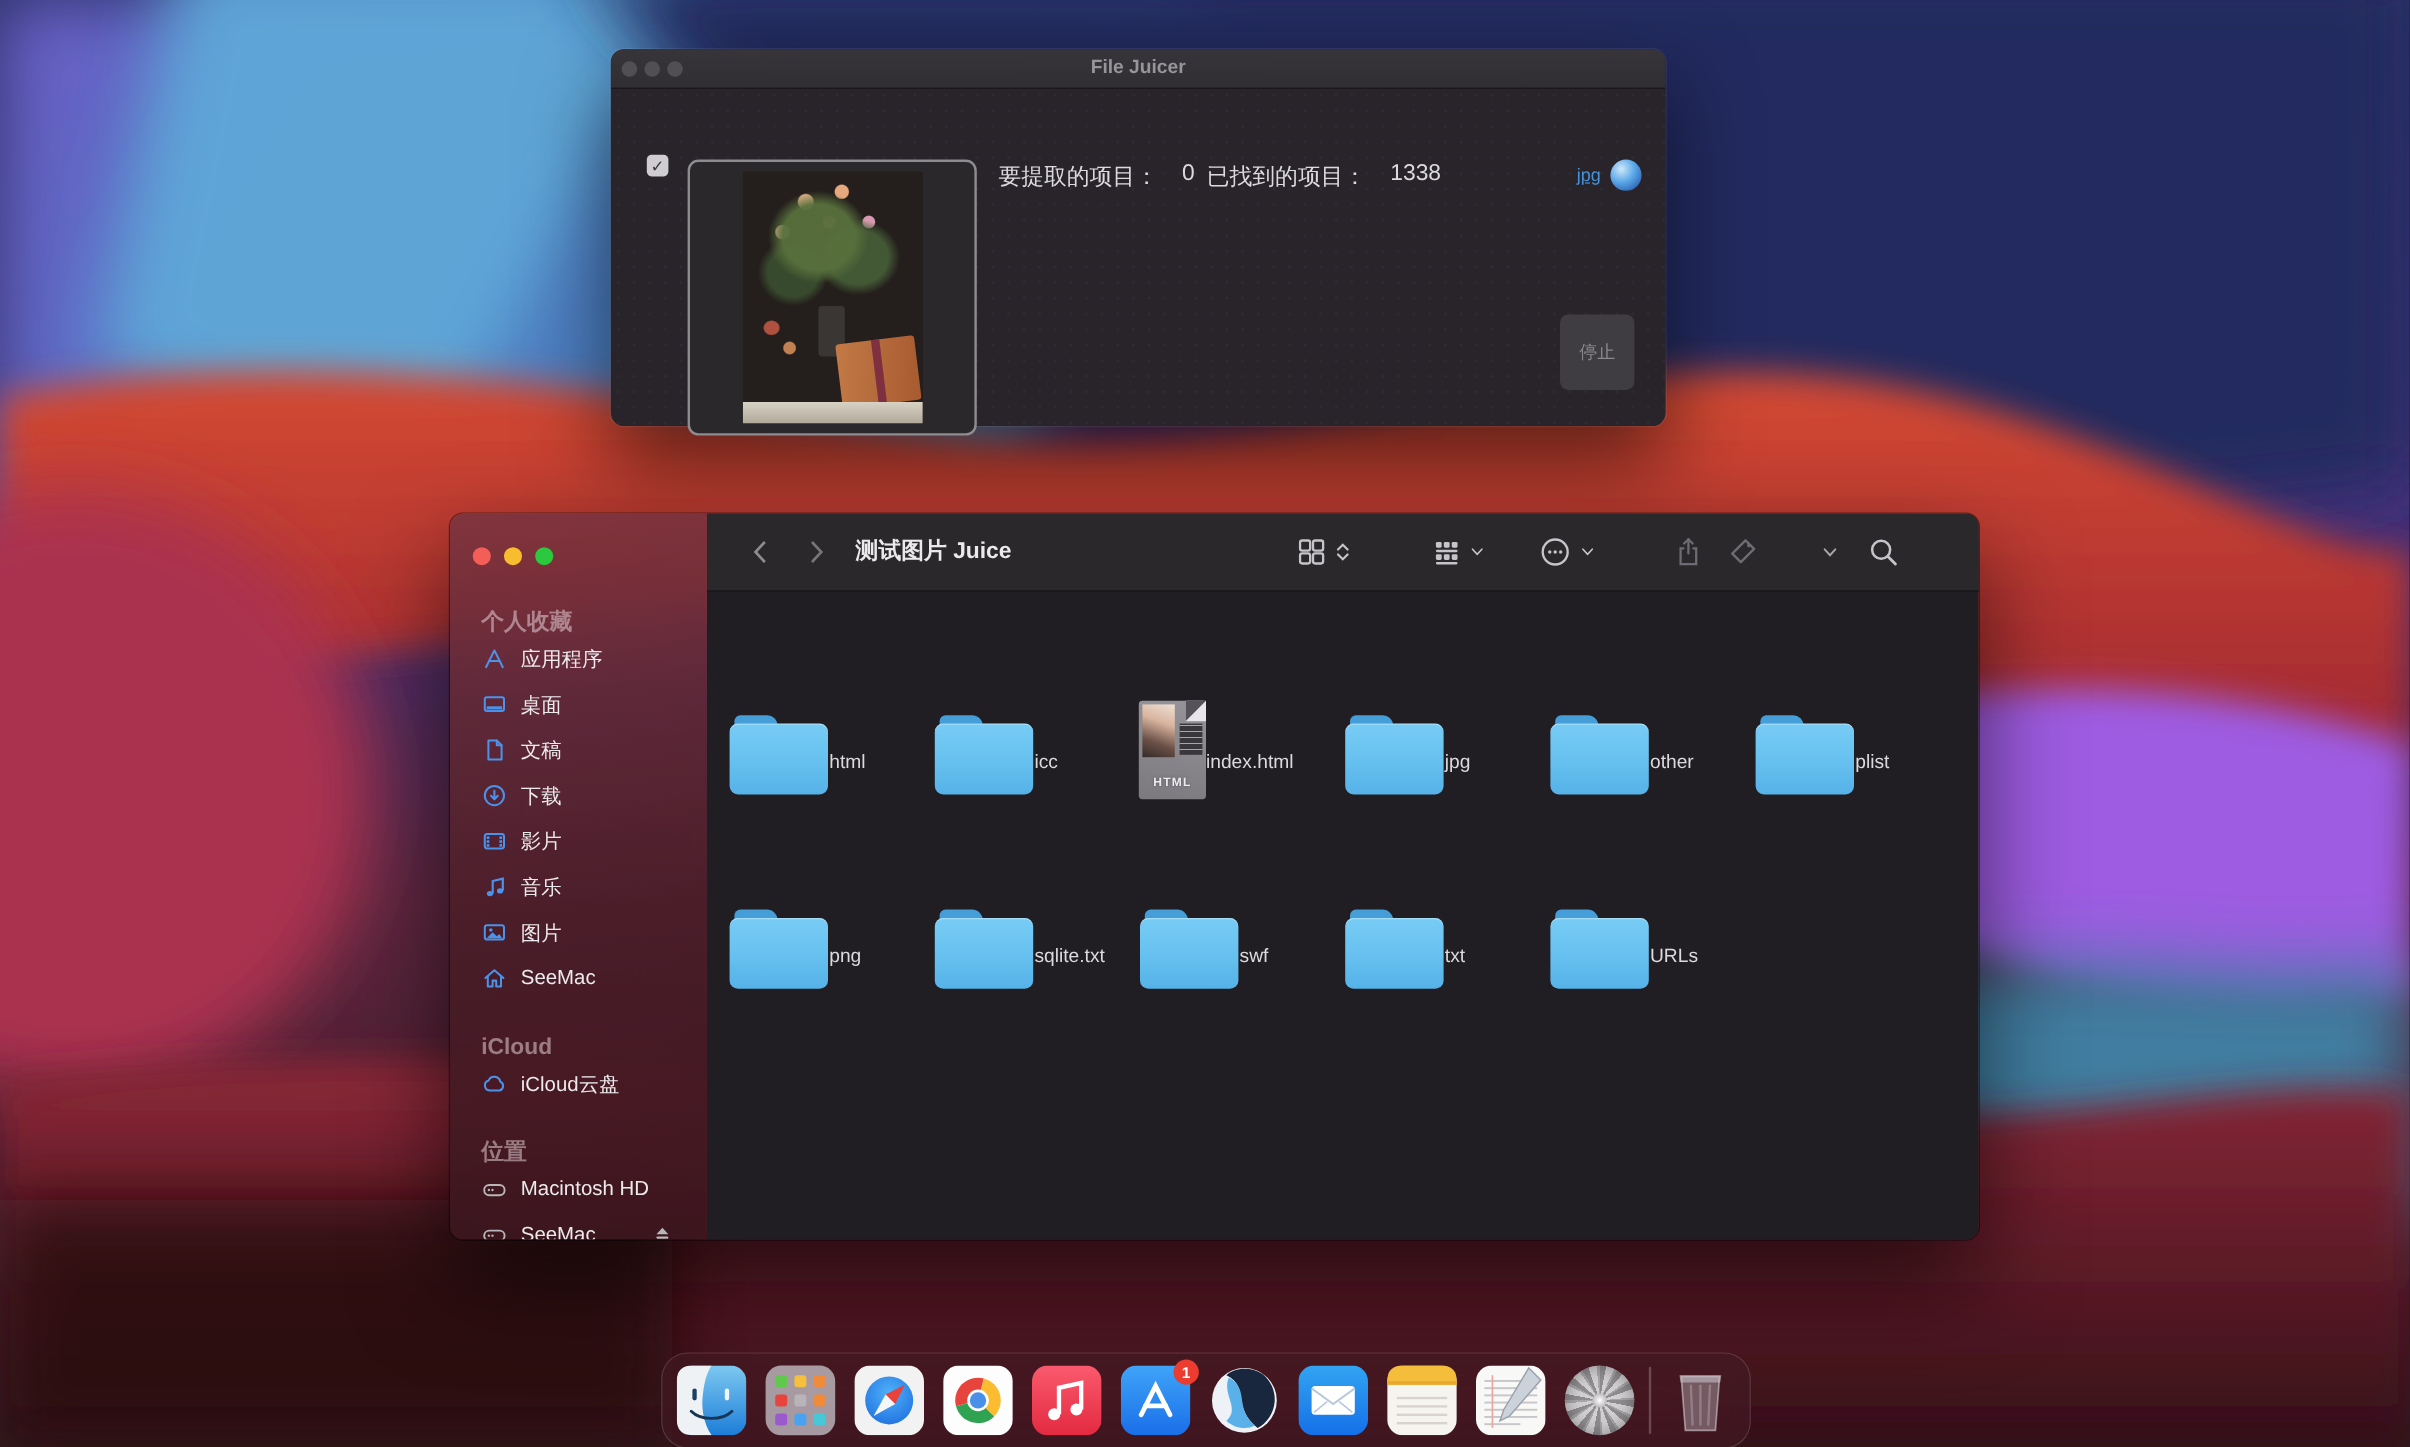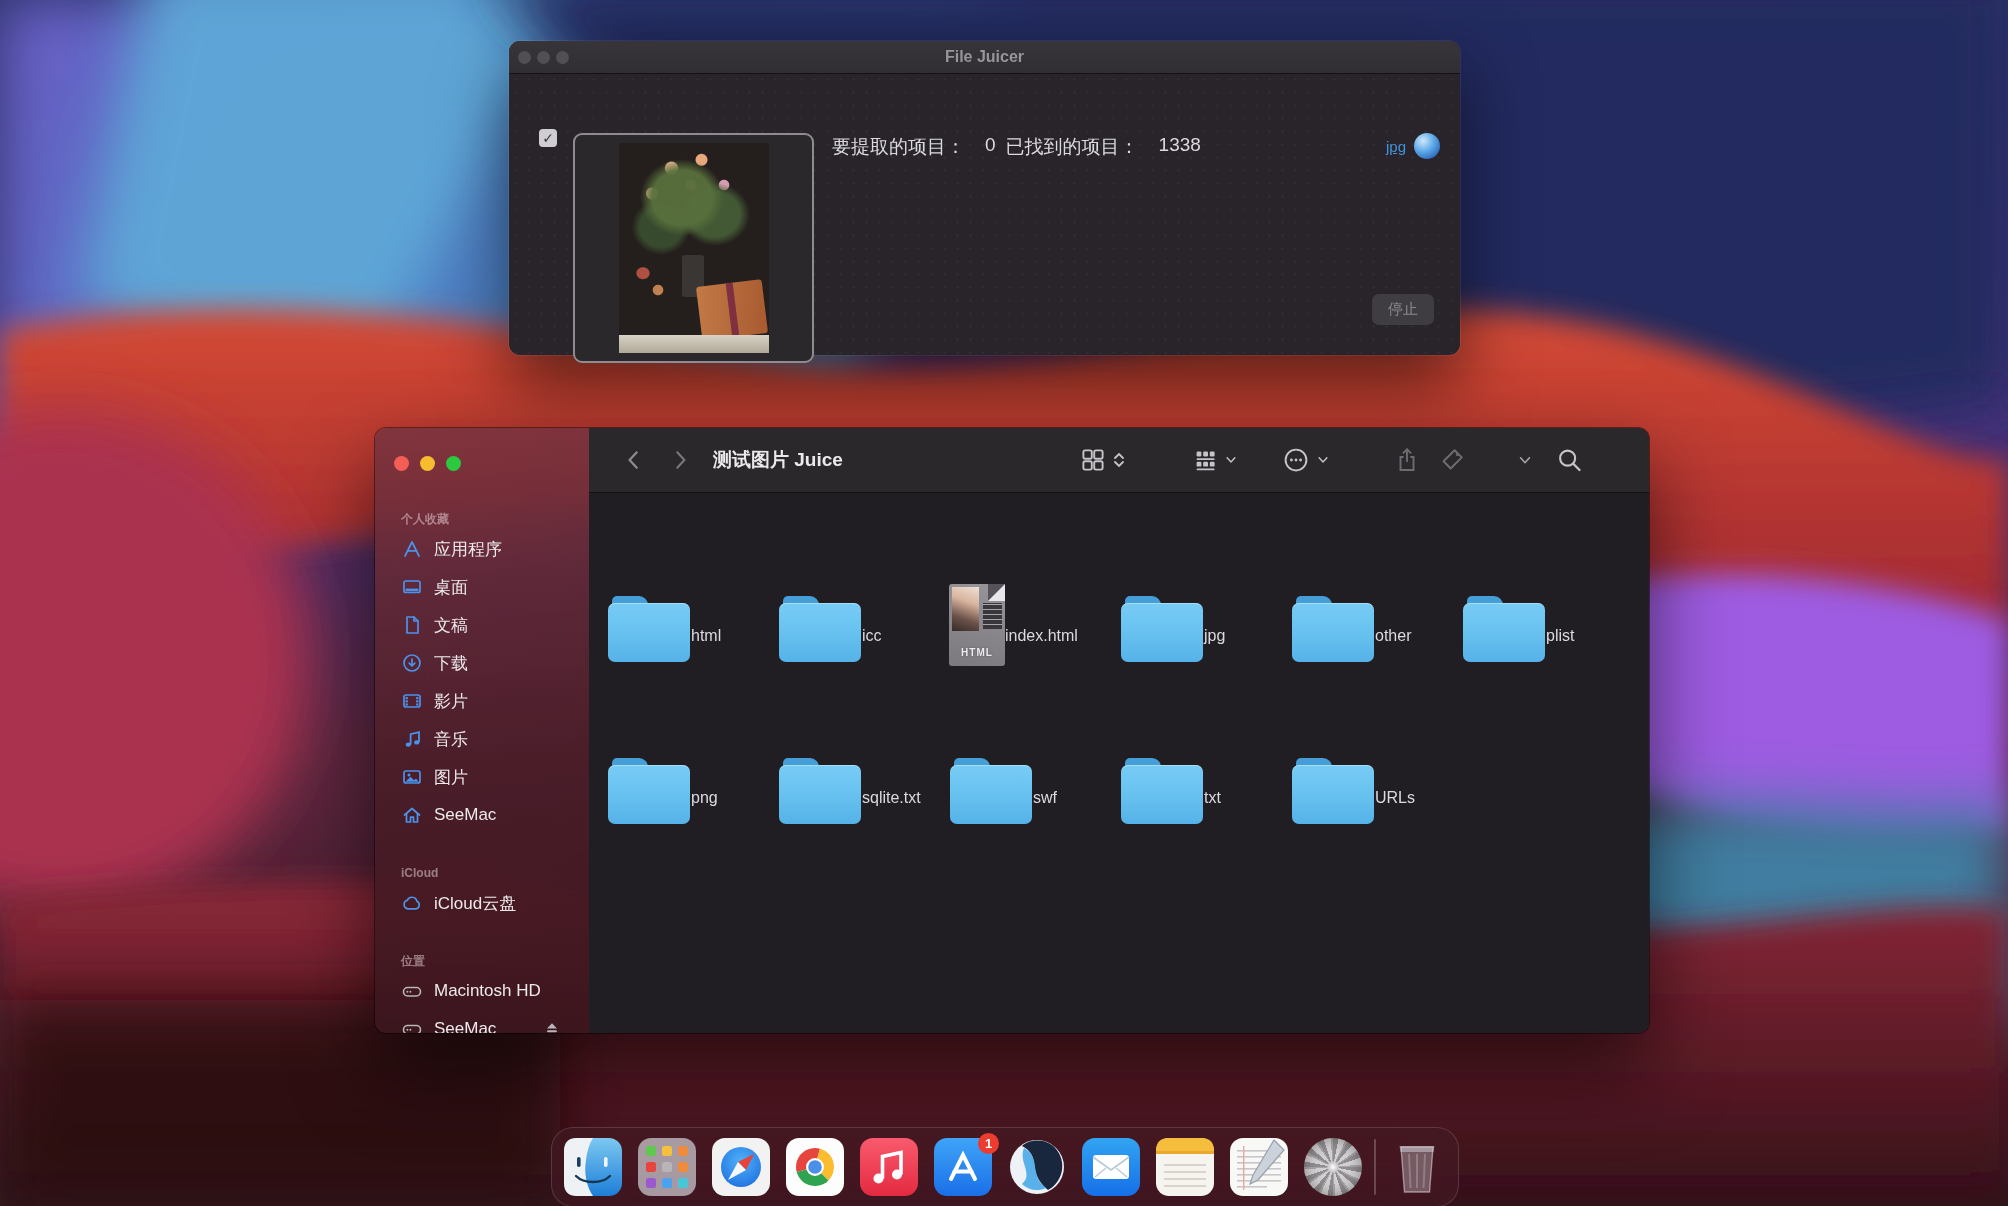--- a/index.html
+++ b/index.html
@@ -2,21 +2,21 @@
 <html><head>
 <meta charset="utf-8">
 <style>
   html,body{margin:0;padding:0;}
   body{width:2008px;height:1206px;position:relative;overflow:hidden;background:#201a3a;
        font-family:"Liberation Sans","DejaVu Sans",sans-serif;-webkit-font-smoothing:antialiased;}
   .wp{position:absolute;inset:0;z-index:0;}
   .win{position:absolute;z-index:2;box-sizing:border-box;}
 
   
-  .fj{left:509px;top:41px;width:951px;height:314px;border-radius:11px;background:#282429;
+  .fj{left:509px;top:41px;width:879px;height:314px;border-radius:11px;background:#282429;
       box-shadow:0 0 0 1px rgba(255,255,255,.07),0 30px 70px rgba(0,0,0,.55);}
   .fj-tb{height:32px;background:linear-gradient(#37343a,#302d33);border-radius:11px 11px 0 0;
          border-bottom:1px solid #141216;position:relative;display:flex;align-items:center;}
   .tl-group{display:flex;gap:6px;padding-left:9px;align-items:center;}
   .tl{width:13px;height:13px;border-radius:50%;display:inline-block;}
   .tl.gray{background:#514e54;}
   .tl.red{background:#f35f57;}.tl.yellow{background:#f8bc2f;}.tl.green{background:#2bc840;}
   .fj-title{position:absolute;left:0;right:0;text-align:center;color:#97959a;font-weight:bold;
             font-size:16px;line-height:32px;}
   .fj-body{position:absolute;inset:32px 0 0 0;border-radius:0 0 11px 11px;
@@ -46,31 +46,31 @@
   .fj-photo .tbl{position:absolute;left:0;right:0;bottom:0;height:18px;
       background:linear-gradient(#d8d2c6,#b0a898);}
   .fj-rows{position:absolute;left:323px;top:61px;display:flex;flex-direction:row;gap:10px;}
   .fj-row{display:flex;font-size:19px;color:#dcdade;}
   .fj-row .fj-val{margin-left:20px;}
   .fj-right{position:absolute;right:20px;top:60px;display:flex;align-items:center;gap:8px;}
   .fj-link{color:#4493dc;font-size:15px;text-decoration:underline;cursor:pointer;}
   .globe{width:26px;height:26px;border-radius:50%;display:inline-block;
      background:radial-gradient(circle at 35% 30%,#cfe8fa,#5aa7e8 45%,#2a5fb0 85%);}
   .fj-stop{position:absolute;right:26px;bottom:30px;background:#403d42;color:#8b888d;border:none;
-     border-radius:7px;font-size:15px;padding:6px 16px;font-family:inherit;}
+     border-radius:7px;font-size:15px;padding:22px 16px;font-family:inherit;}
 
   
   .fd{left:375px;top:428px;width:1274px;height:605px;border-radius:11px;display:flex;overflow:hidden;
       box-shadow:0 0 0 1px rgba(0,0,0,.45),0 35px 80px rgba(0,0,0,.6);}
   .fd-side{width:214px;flex:none;position:relative;box-sizing:border-box;padding-top:80px;
       background:linear-gradient(175deg,rgba(118,52,64,.88),rgba(72,29,39,.9) 55%,rgba(58,22,30,.93));
       backdrop-filter:blur(30px) saturate(1.3);}
   .fd-lights{position:absolute;top:28px;left:19px;gap:11px;padding-left:0;}
   .fd-lights .tl{width:15px;height:15px;}
-  .sb-header{font-size:12px;font-weight:bold;color:rgba(240,224,230,.5);padding:0 10px 0 26px;
+  .sb-header{font-size:19px;font-weight:bold;color:rgba(240,224,230,.5);padding:0 10px 0 26px;
       height:22px;line-height:22px;}
   .sb-header.gap{margin-top:28px;}
   .sb-row{display:flex;align-items:center;gap:11px;height:38px;padding:0 28px 0 26px;font-size:17px;
       color:#eceaec;position:relative;}
   .sb-row svg{flex:none;}
   .sb-eject{margin-left:auto;}
   .fd-main{flex:1;display:flex;flex-direction:column;background:#201e22;min-width:0;}
   .fd-toolbar{height:64px;flex:none;background:#2b282c;border-bottom:1px solid #131114;position:relative;}
   .tb{position:absolute;top:50%;transform:translateY(-50%);display:flex;align-items:center;gap:7px;}
   .fd-title{position:absolute;left:124px;top:0;line-height:64px;font-size:19px;font-weight:bold;color:#ece9ec;}

